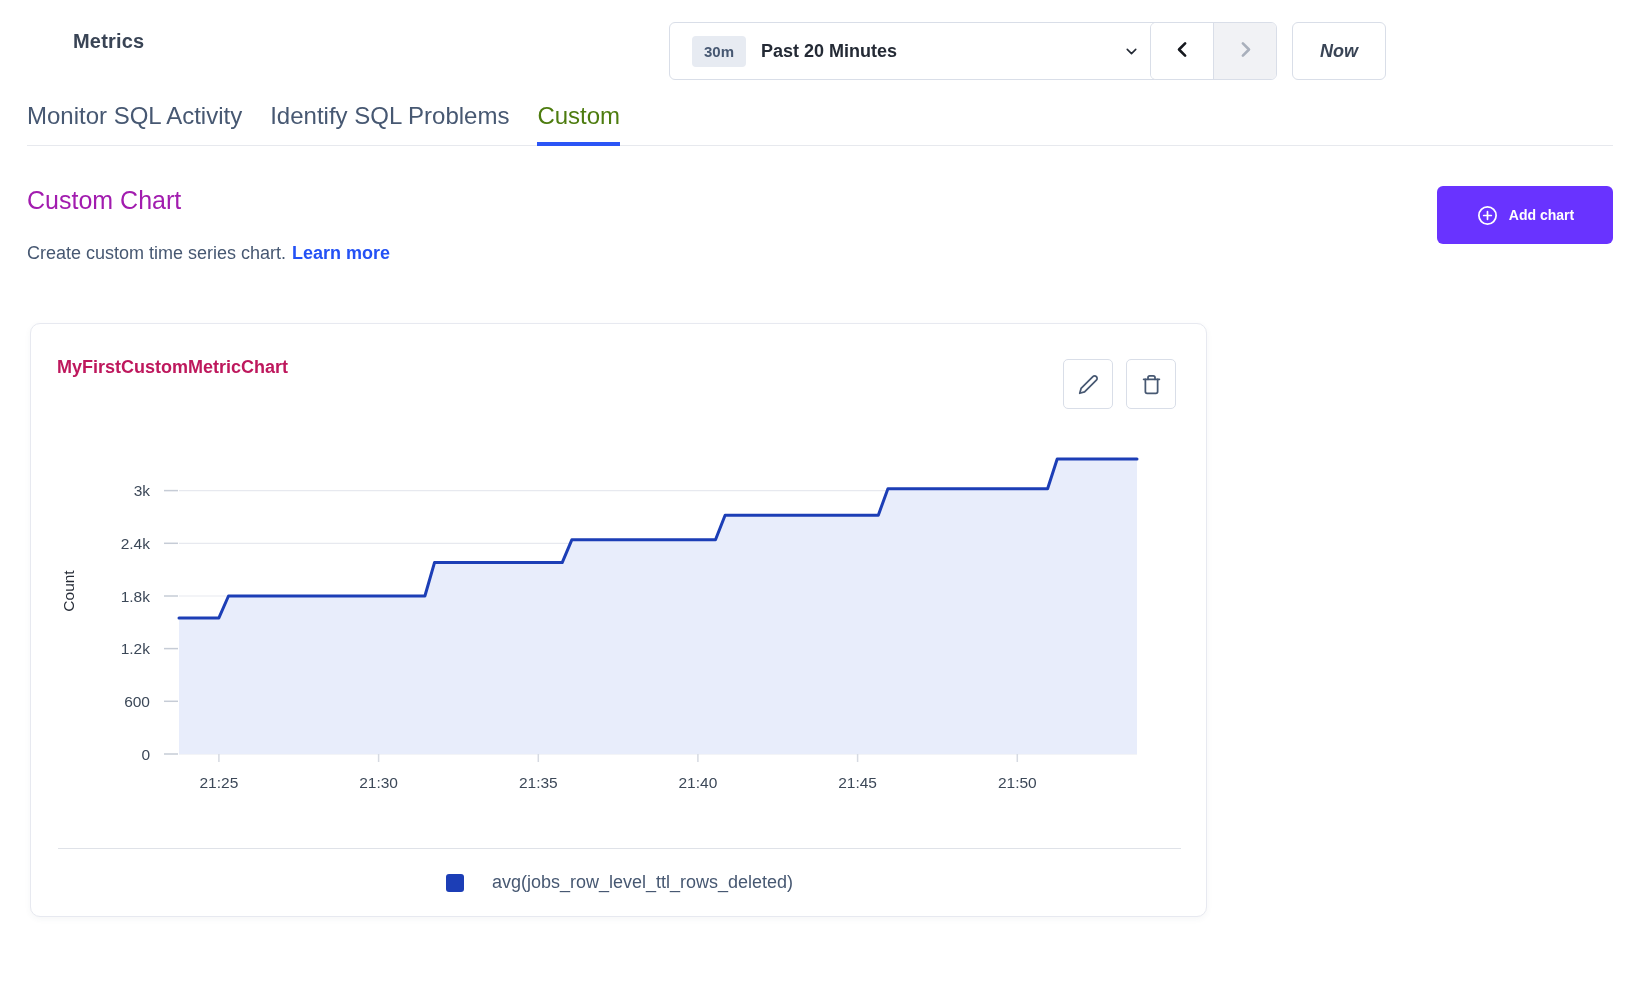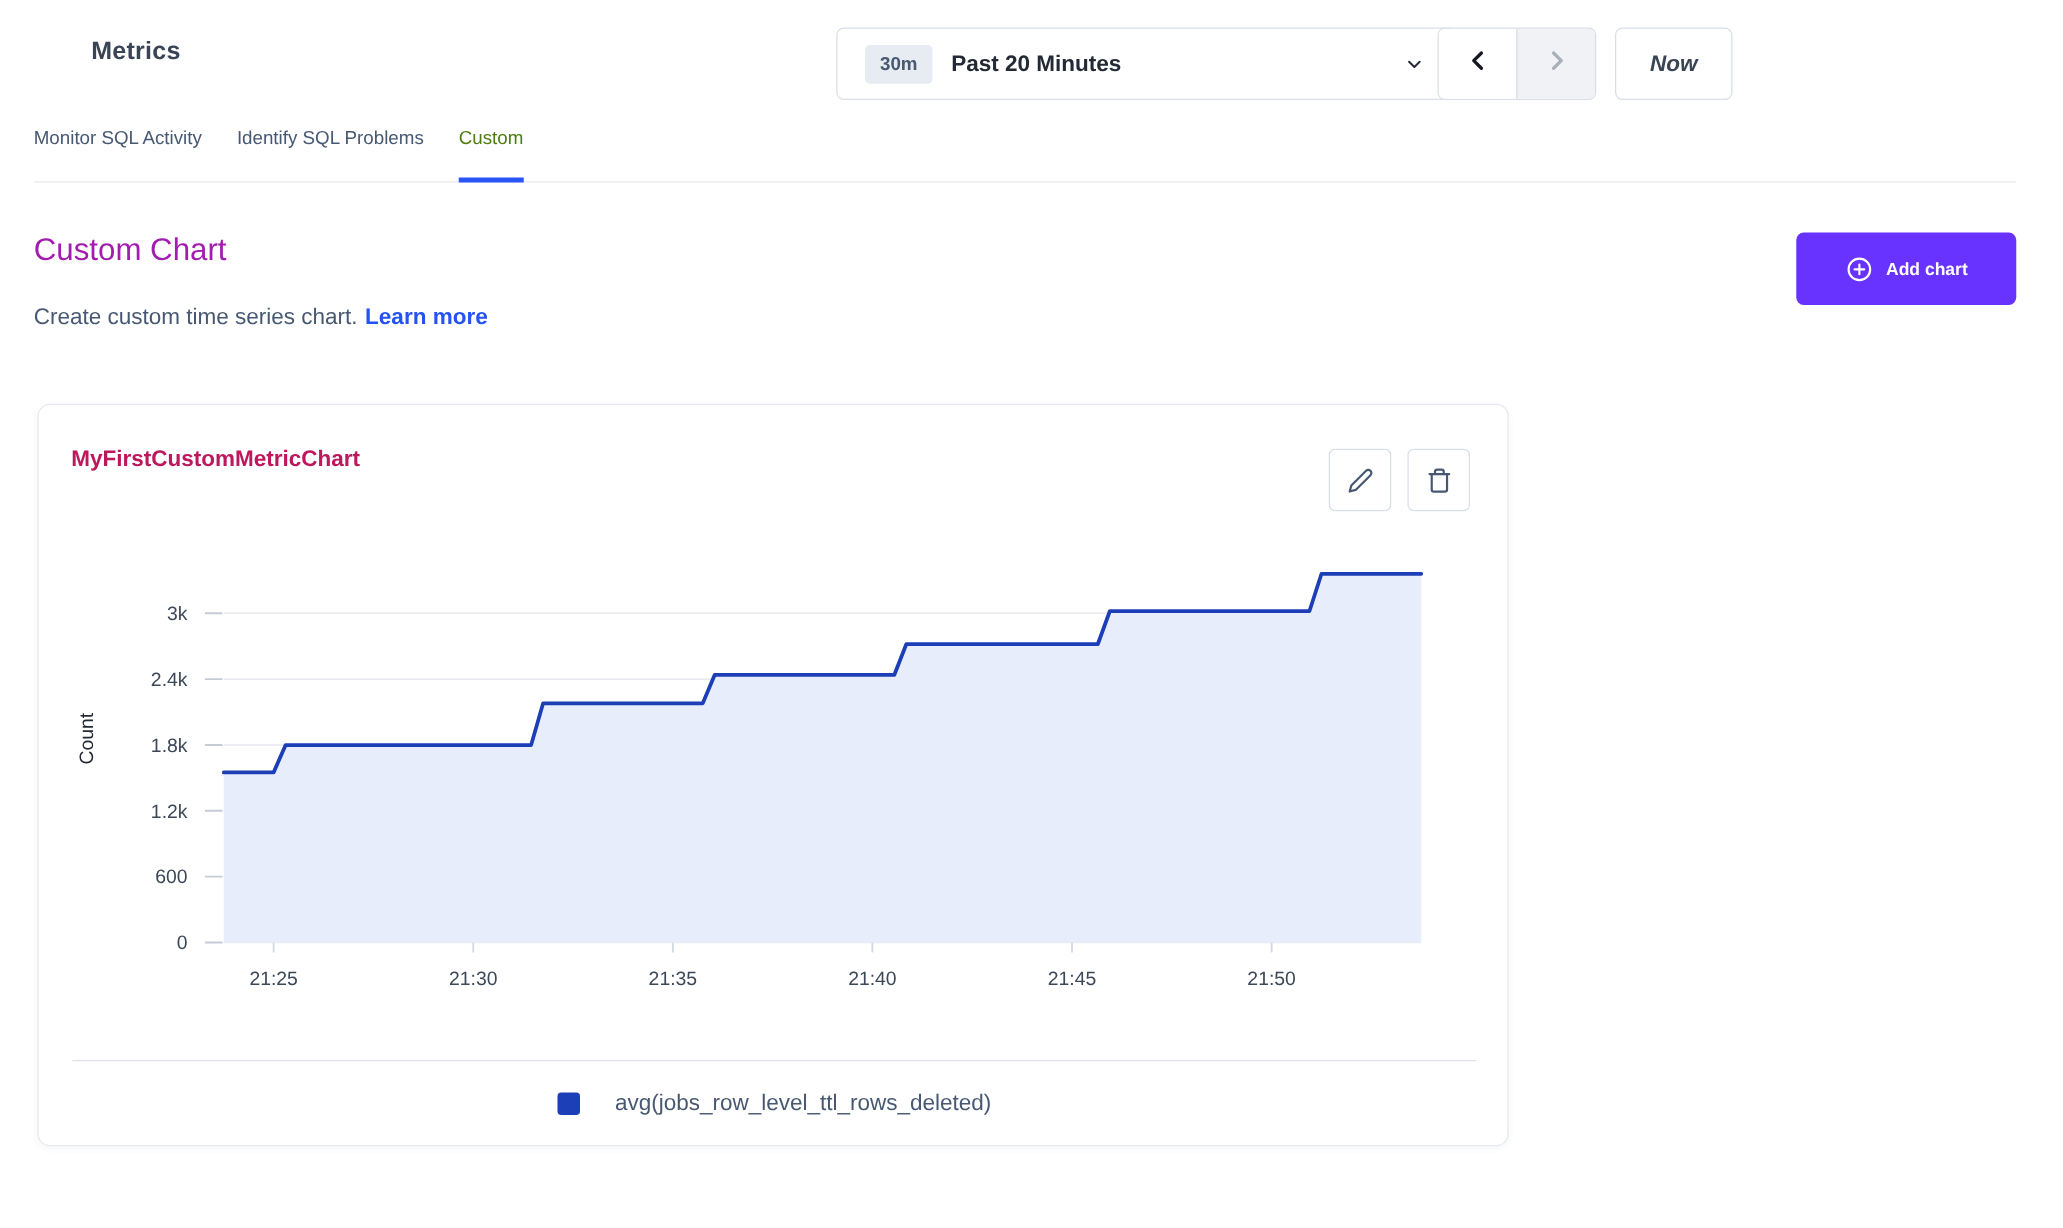--- a/index.html
+++ b/index.html
@@ -37,21 +37,21 @@
     font-size:18px; font-weight:600; color:#394455;
     display:flex; align-items:center; justify-content:center; cursor:pointer;font-style:italic;
   }
 
   
   .tabs-row {
     position:absolute; left:27px; top:98px; width:1586px; height:48px;
     display:flex; gap:28px; border-bottom:1px solid #e7e9ee;
   }
   .tab {
-    position:relative; font-size:15px; color:#475872; cursor:pointer;
+    position:relative; font-size:24px; color:#475872; cursor:pointer;
     display:flex; align-items:flex-start; padding-top:4px;
   }
   .tab.active { color:#4d7c0f; font-weight:500; }
   .tab.active::after {
     content:""; position:absolute; left:0; right:0; bottom:-1px; height:4px; background:#2b55f6;
   }
 
   
   .section-heading { position:absolute; left:27px; top:186px; font-size:25px; font-weight:400; color:#a21caf; }
   .section-sub { position:absolute; left:27px; top:243px; font-size:18px; color:#475872; }

